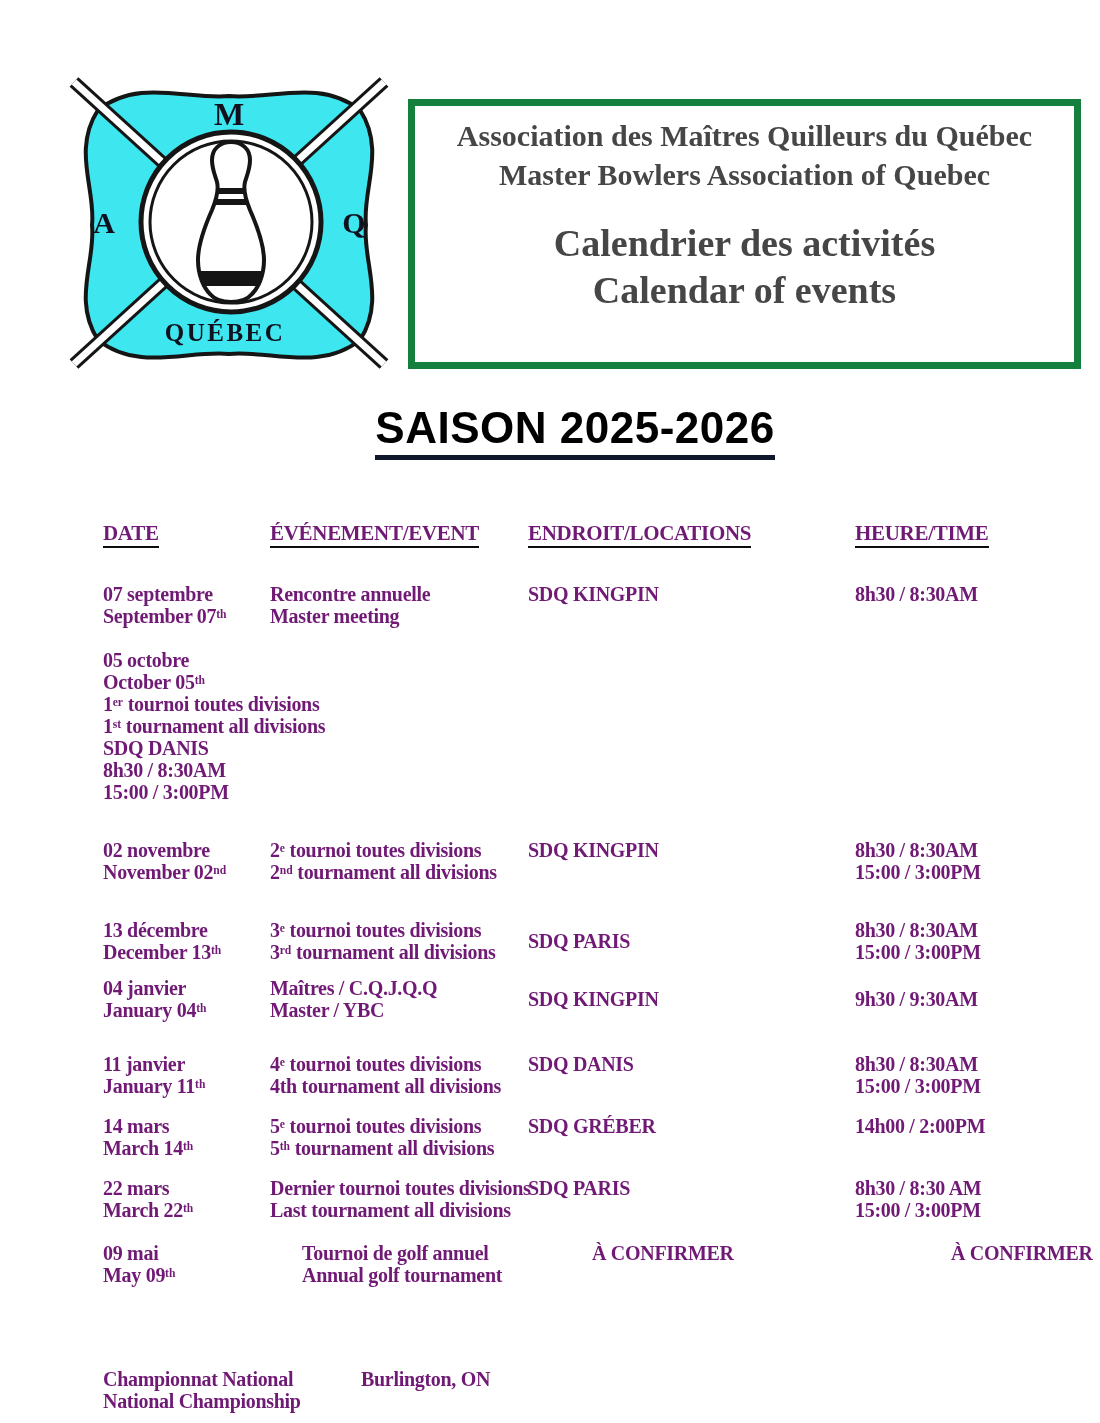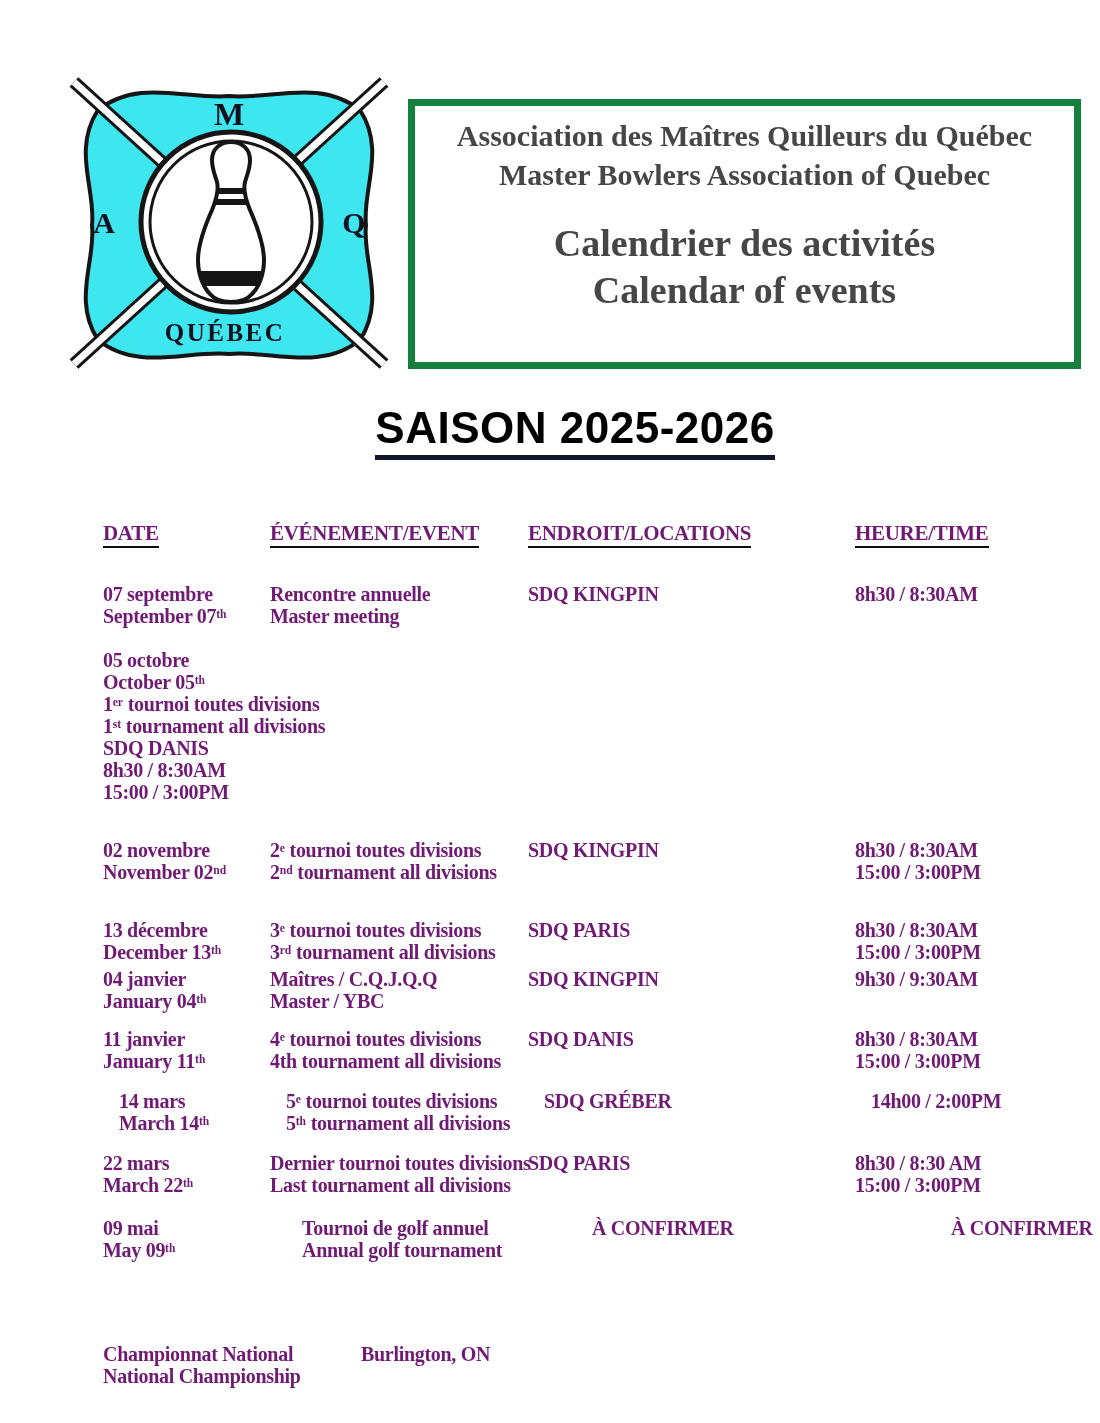--- a/index.html
+++ b/index.html
@@ -39,24 +39,24 @@
   .col { box-sizing:border-box; flex-shrink:0; }
   .c-date { width:167px; }
   .c-event { width:258px; }
   .c-loc { width:327px; }
   .c-time { flex:1 1 auto; }
   .ln { line-height:22px; letter-spacing:-0.3px; white-space:nowrap; }
   .event-row { display:flex; }
   #events-rows .event-row:nth-of-type(1){ margin-bottom:22px; }
   #events-rows .event-row:nth-of-type(2){ margin-bottom:36px;flex-direction:column; }
   #events-rows .event-row:nth-of-type(3){ margin-bottom:36px; }
-  #events-rows .event-row:nth-of-type(4){ margin-bottom:5px; }
-  #events-rows .event-row:nth-of-type(5){ margin-bottom:16px; }
+  #events-rows .event-row:nth-of-type(4){ margin-bottom:14px;align-items:center; }
+  #events-rows .event-row:nth-of-type(5){ margin-bottom:32px;align-items:center; }
   #events-rows .event-row:nth-of-type(6){ margin-bottom:18px; }
-  #events-rows .event-row:nth-of-type(7){ margin-bottom:18px;margin-left:16px; }
+  #events-rows .event-row:nth-of-type(7){ margin-bottom:18px; }
   #events-rows .event-row:nth-of-type(8){ margin-bottom:21px; }
   #events-rows .event-row:nth-of-type(9){ margin-bottom:11px;gap:32px; }
   .champ-row { display:flex; margin-top:82px; }
   .champ-row .c-date { width:234px; }
   .champ-row .c-event { width:258px; }
   sup { font-size:0.58em; line-height:0; position:relative; top:-0.45em; vertical-align:baseline; letter-spacing:0; }
 </style>
 </head>
 <body>
 

